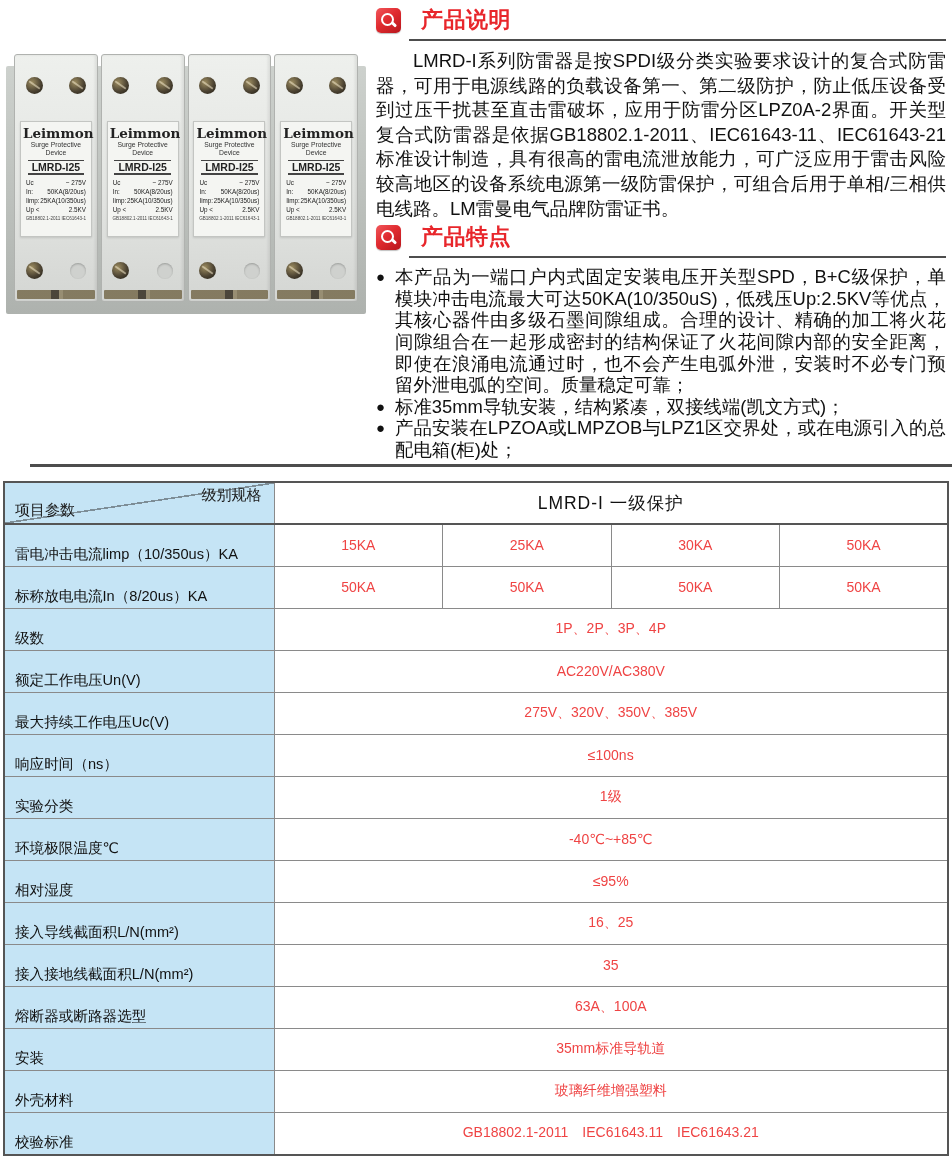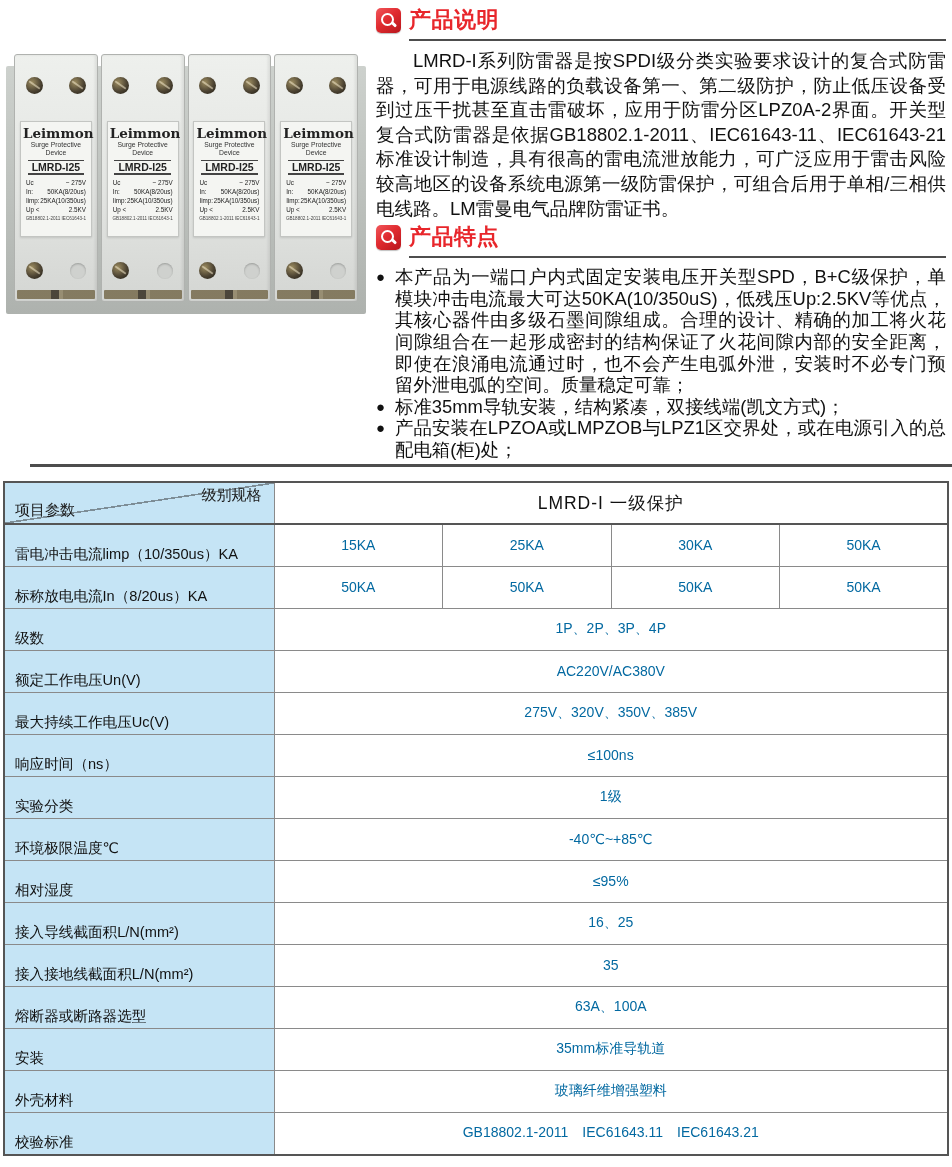--- a/index.html
+++ b/index.html
@@ -5,21 +5,21 @@
   * { margin:0; padding:0; box-sizing:border-box; }
   html,body { background:#fff; }
   body {
     width:952px; height:1167px; overflow:hidden; position:relative;
     font-family:"Liberation Sans","DejaVu Sans",sans-serif; color:#1a1a1a;
     --accent:#e8262b; --blue:#c5e4f5; --drawbg:#ededed; --line:#4a4a4a;
   }
   .page { width:952px; height:1167px; position:relative; }
 
   
-  .sec-head { display:flex; align-items:center; gap:8px; }
+  .sec-head { display:flex; align-items:center; gap:20px; }
   .sicon { width:25px; height:25px; border-radius:5px; flex:none;
     background:linear-gradient(140deg,#f1575b 0%,#e02b30 45%,#b8161c 100%);
     position:relative; box-shadow:0 1px 1px rgba(0,0,0,.25); }
   .sicon::before { content:""; position:absolute; left:5px; top:5px; width:9px; height:9px;
     border:2.2px solid #fff; border-radius:50%; }
   .sicon::after { content:""; position:absolute; left:14.5px; top:15px; width:6px; height:3px;
     background:#fff; transform:rotate(45deg); border-radius:2px; }
   .sec-title { color:var(--accent); font-weight:bold; font-size:22px; letter-spacing:.5px; white-space:nowrap; }
   .rule { height:2px; background:#4d4d4d; }
 
@@ -71,21 +71,21 @@
   table.params { width:946px; margin:14px 3px 0 3px; border-collapse:collapse; table-layout:fixed; }
   table.params { border:2px solid #555; }
   .params td { border:1px solid #8a8a8a; vertical-align:middle; }
   .params tr.hdr td { border-bottom:2px solid #555; height:42px; }
   .corner { width:270px; background:var(--blue); position:relative;
     background-image:linear-gradient(to bottom right, transparent calc(50% - .8px), #7d8d96 calc(50% - .8px), #7d8d96 calc(50% + .8px), transparent calc(50% + .8px)); }
   .corner .c-top { position:absolute; top:3px; right:12px; font-size:15px; }
   .corner .c-bot { position:absolute; bottom:3px; left:10px; font-size:15px; }
   .ghead { text-align:center; font-size:17.5px; letter-spacing:1px; color:#111; }
   .params td.lbl { background:var(--blue); font-size:14.6px; padding:20px 2px 2px 10px; height:22.4px; color:#111; }
-  .params td.val { text-align:center; font-size:14px; padding:2px 3px; color:#0369a1; }
+  .params td.val { text-align:center; font-size:14px; padding:2px 3px; color:#ef4444; }
 
   
   .dims-head { margin:12px 0 0 6px; }
   .dims-rule { height:2px; margin:4px 0 0 30px; background:#4d4d4d; }
   .draw-area { margin-top:12px; height:176px; background:var(--drawbg);
     display:flex; align-items:flex-start; padding:6px 6px 4px 2px; }
 
   .fv { position:relative; margin-top:2px; }
   .dimh { position:relative; height:30px; }
   .dimh .tick { position:absolute; top:2px; bottom:-4px; width:1px; background:#444; }

